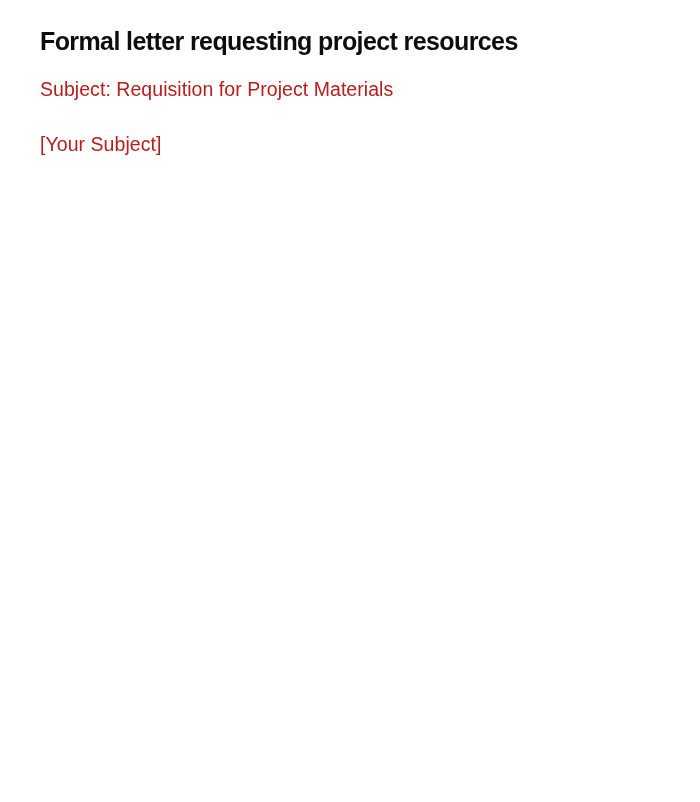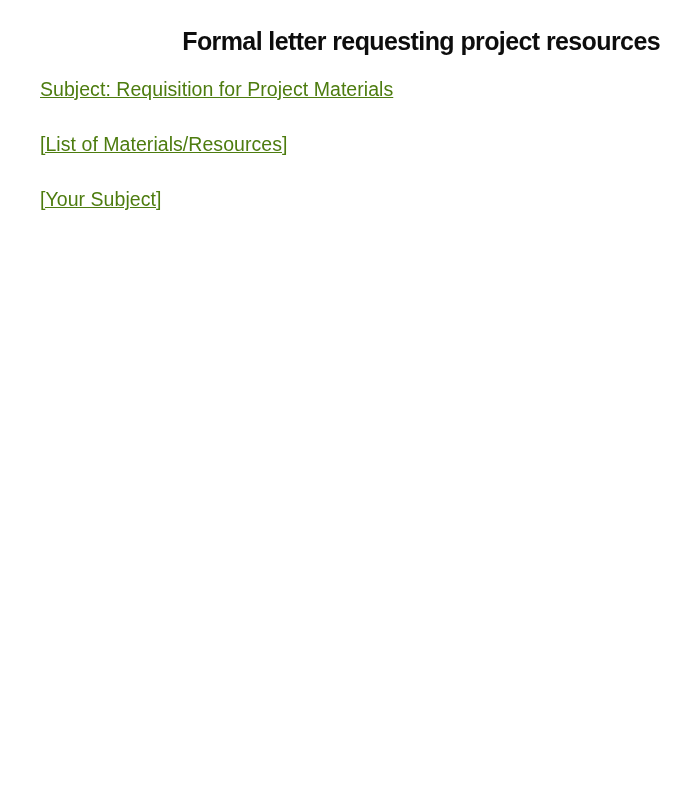--- a/index.html
+++ b/index.html
@@ -1,21 +1,20 @@
 <!DOCTYPE html>
 <html><head>
   <meta charset="utf-8">
   <style>
     html, body { margin: 0; padding: 0; background: #ffffff; }
     body { width: 700px; height: 802px; overflow: hidden; }
     .page { padding: 22px 40px 0 40px; color: #111111; font-family: "Liberation Sans", sans-serif; }
-    .title { font-size: 25px; font-weight: bold; letter-spacing: -0.6px; margin: 0 0 12px 0; line-height: 38px; color: #0d0d0d; text-align: right; }
-    .para { font-size: 19.5px; line-height: 35.2px; margin: 0 0 19.8px 0; letter-spacing: 0.05px; color: #4d7c0f; max-width: 600px; text-decoration: underline; }
+    .title { font-size: 25px; font-weight: bold; letter-spacing: -0.6px; margin: 0 0 12px 0; line-height: 38px; color: #0d0d0d; }
+    .para { font-size: 19.5px; line-height: 35.2px; margin: 0 0 19.8px 0; letter-spacing: 0.05px; color: #b91c1c; max-width: 600px; }
   </style>
 </head>
 <body>
 
 <div class="page">
   <h1 class="title">Formal letter requesting project resources</h1>
   <p class="para">Subject: Requisition for Project Materials</p>
-  <p class="para">[List of Materials/Resources]</p>
   <p class="para">[Your Subject]</p>
 </div>
 
 </body></html>

